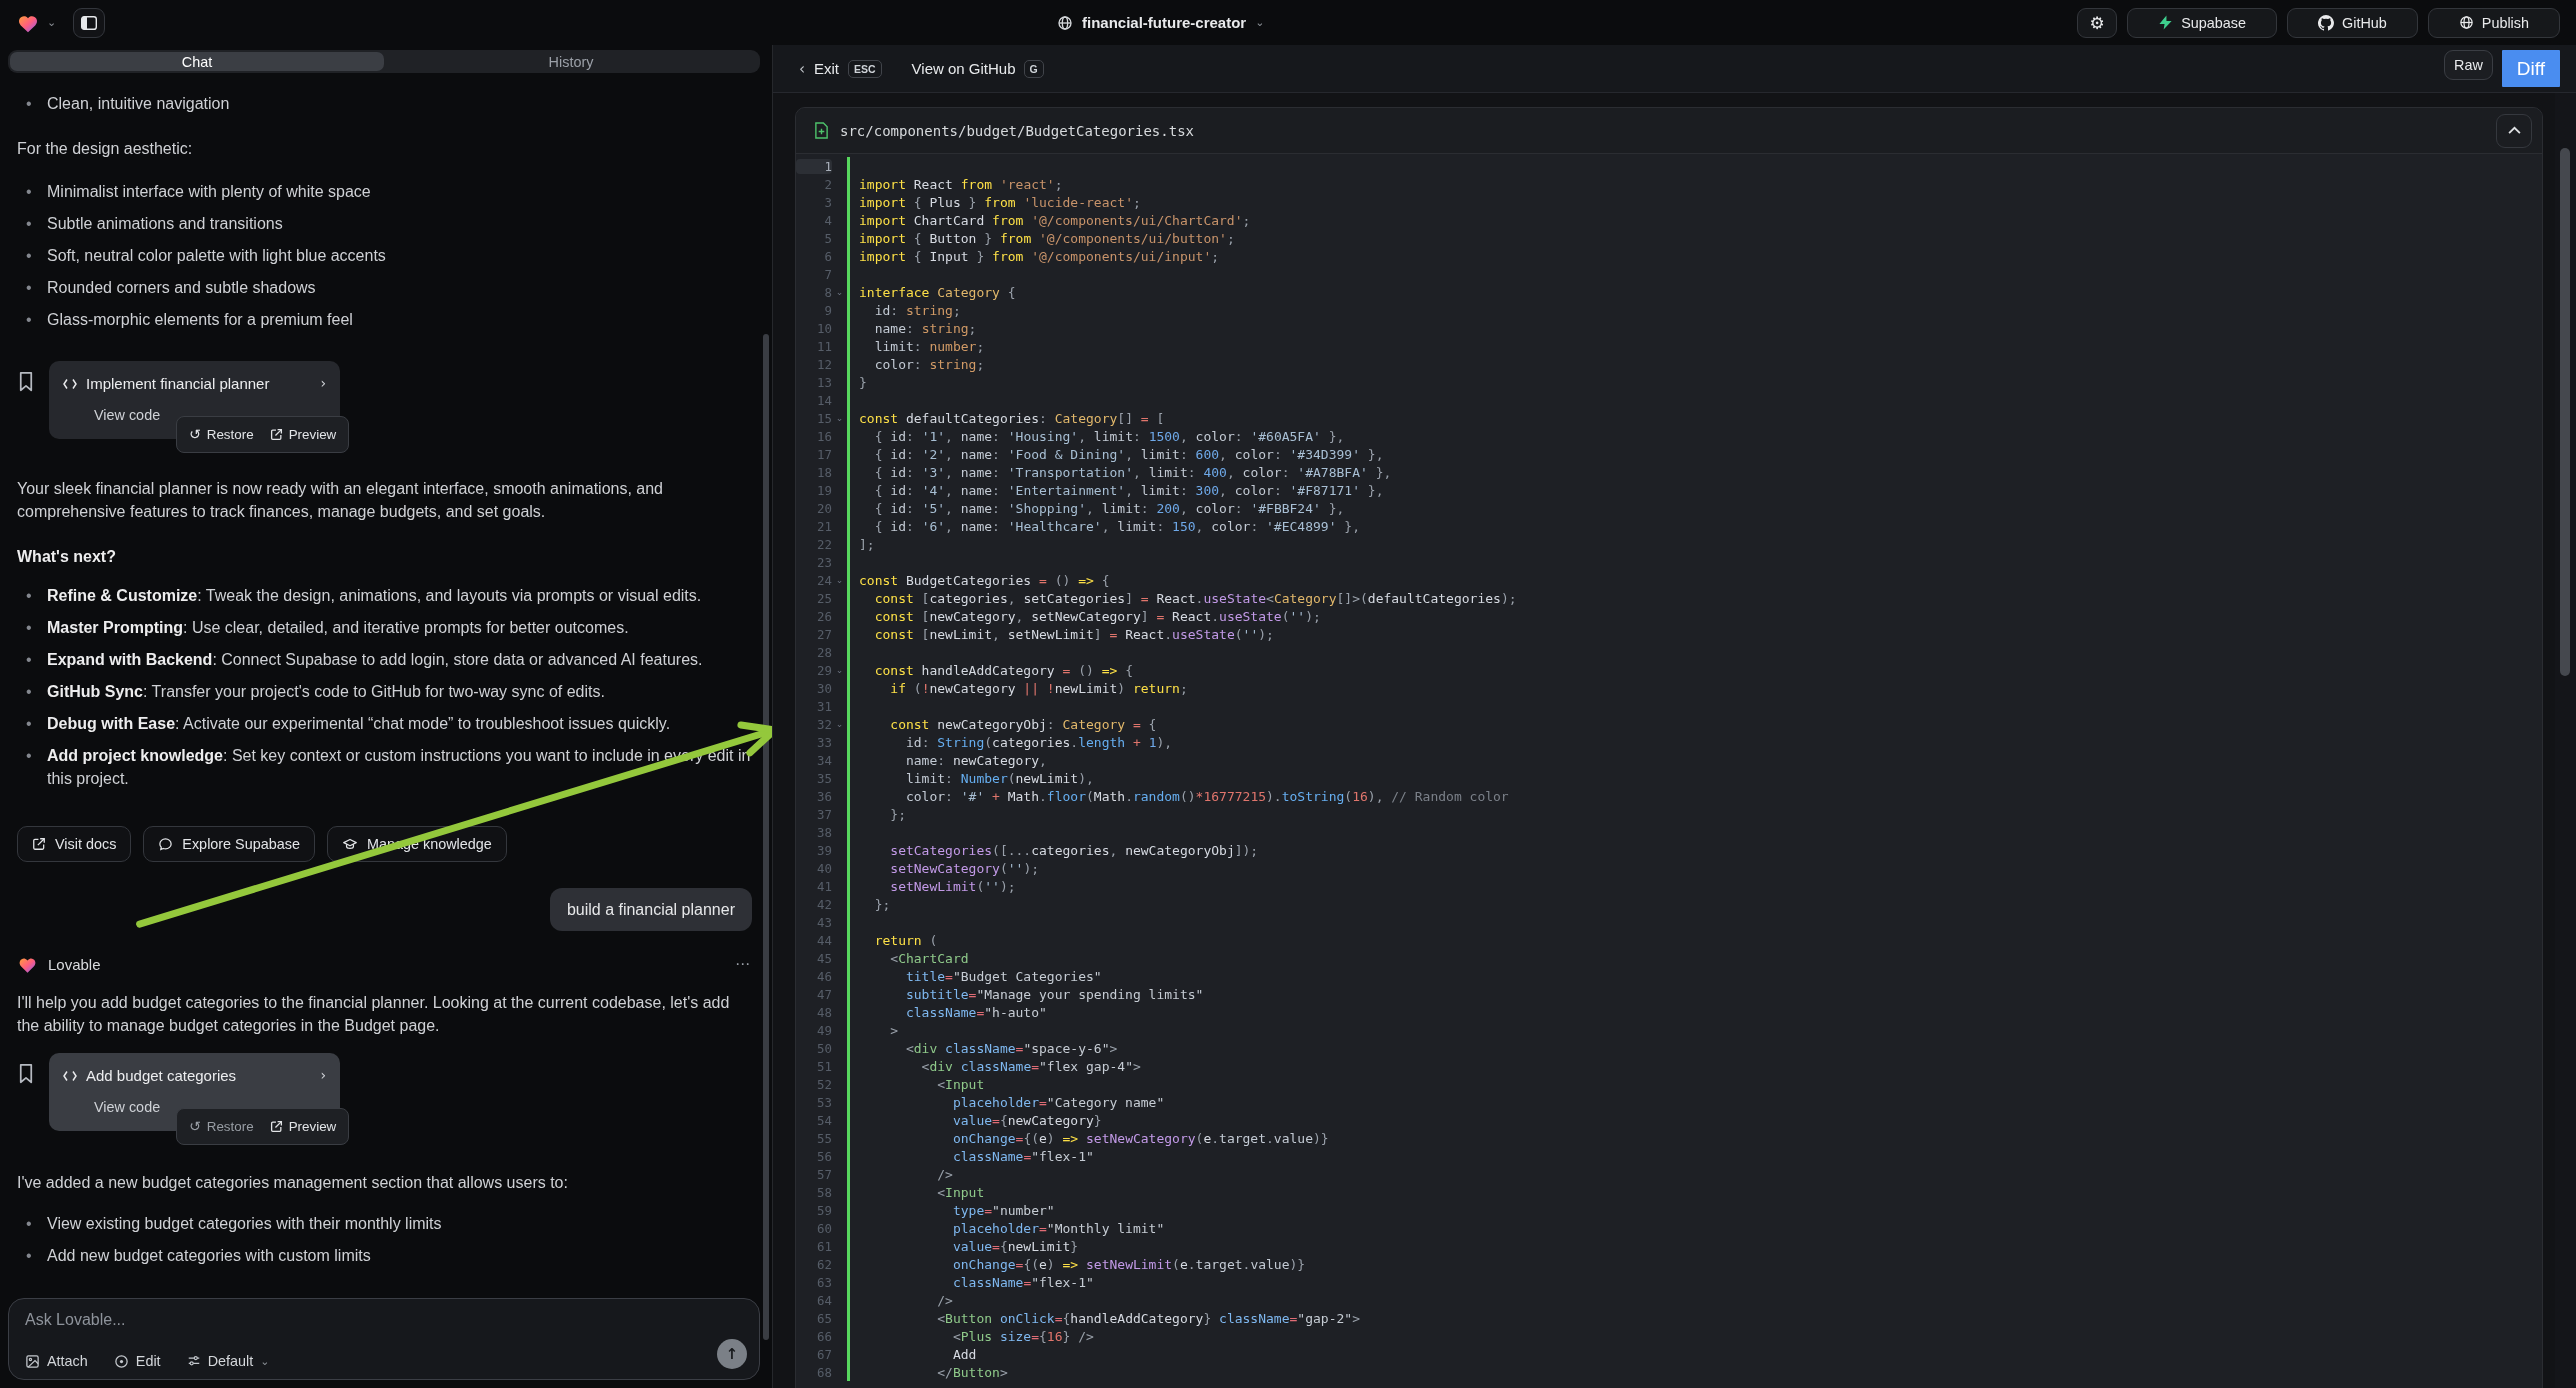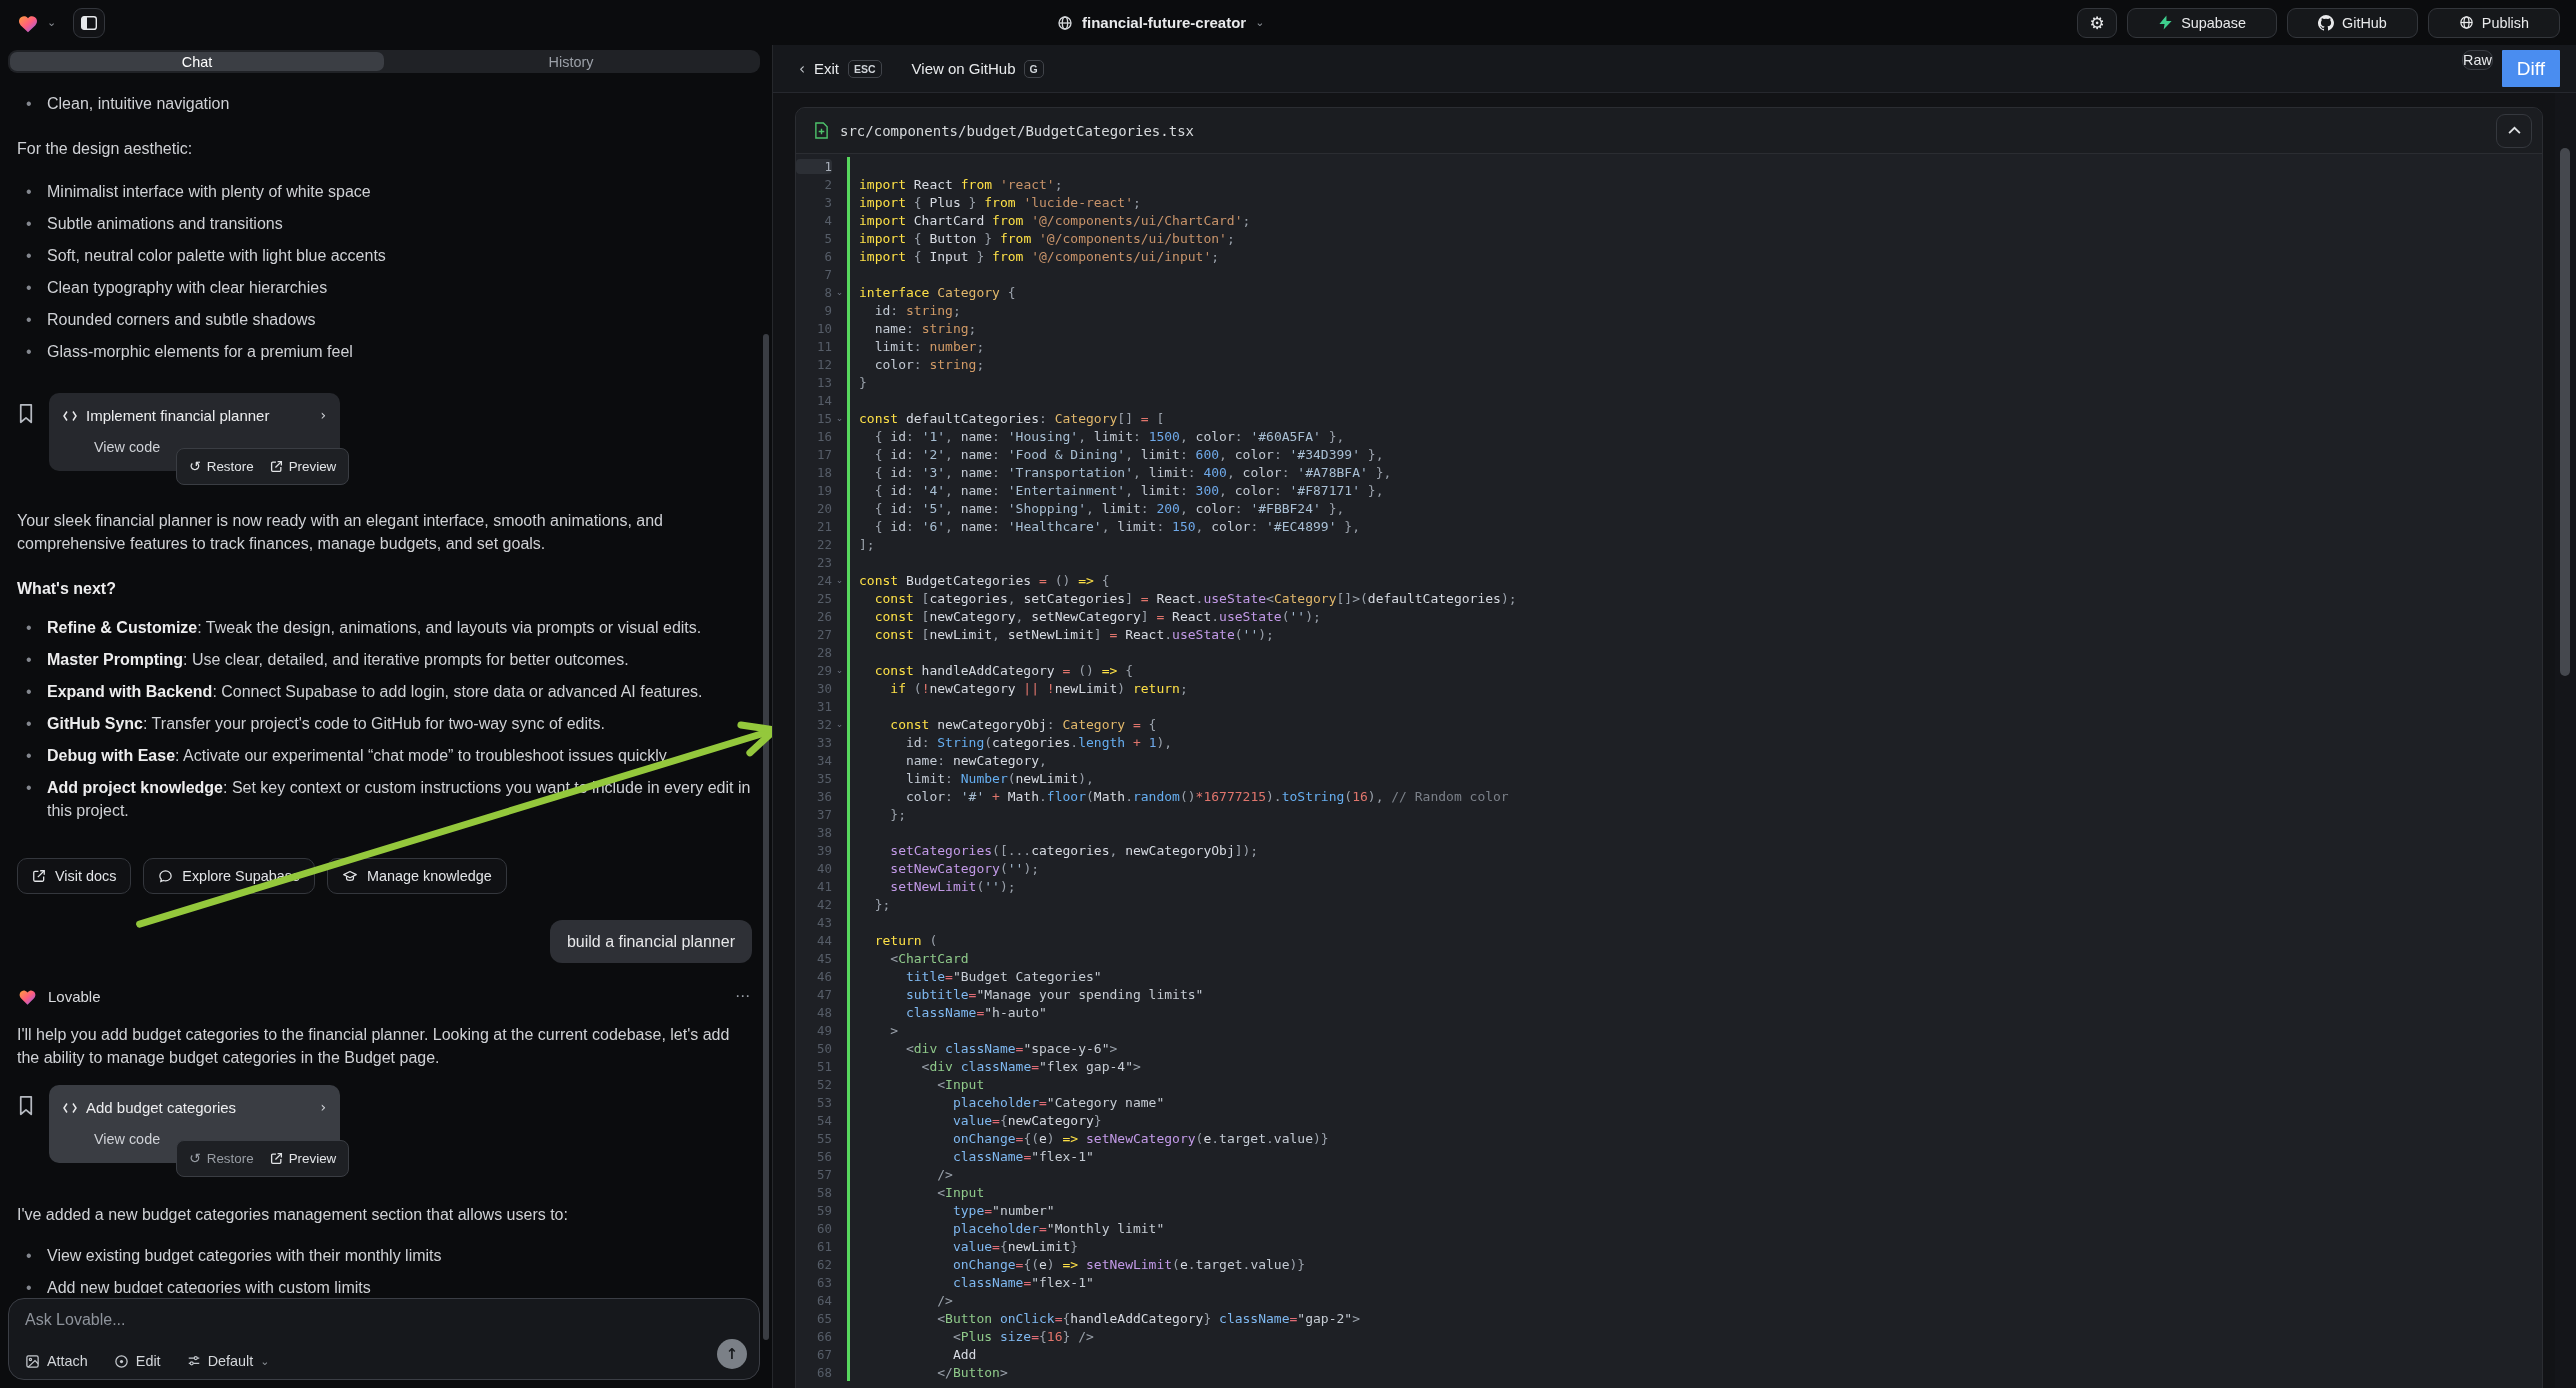--- a/index.html
+++ b/index.html
@@ -66,21 +66,21 @@
 
   .arrow-overlay { position:absolute; inset:0; width:772px; height:1343px; pointer-events:none; z-index:40; }
 
   
   .codepanel { position:absolute; top:45px; left:772px; right:0; bottom:0; background:#121316; border-left:1px solid #26282c; }
   .codebar { position:absolute; top:0; left:0; right:0; height:48px; background:#16181c; border-bottom:1px solid #26282e; display:flex; align-items:center; padding:0 16px 0 26px; }
   .cb-item { display:flex; align-items:center; gap:8px; font-size:15px; color:#e8eaec; }
   .kbd { border:1px solid #41444a; border-radius:5px; font-size:10.5px; color:#cfd3d8; padding:2px 5px; font-weight:bold; }
   .back-chev { font-family:"DejaVu Sans",sans-serif; color:#c3c7cc; font-size:15px; }
   .cb-right { margin-left:auto; display:flex; gap:9px; }
-  .raw-btn { height:20px; padding:0 0; border:1px solid #3a3d43; border-radius:9px; background:#1c1e22; color:#e8eaec; font-size:14.4px; display:flex; align-items:center; }
+  .raw-btn { height:30px; padding:0 9px; border:1px solid #3a3d43; border-radius:9px; background:#1c1e22; color:#e8eaec; font-size:14.4px; display:flex; align-items:center; }
   .diff-btn { height:37px; padding:0 15px; border-radius:1px; background:#4a8df0; color:#ffffff; font-size:19px; display:flex; align-items:center; }
 
   .codearea { position:absolute; top:48px; left:0; right:0; bottom:0; padding:14px 33px 0 22px; }
   .filecard { position:absolute; top:14px; left:22px; right:33px; bottom:-10px; background:#1e2025; border:1px solid #2b2d32; border-radius:10px; overflow:hidden; }
   .filehead { height:46px; background:#1b1d21; border-bottom:1px solid #2b2d32; display:flex; align-items:center; padding:0 10px 0 18px; }
   .filepath { font-family:"DejaVu Sans Mono",monospace; font-size:14px; color:#d7dadd; margin-left:11px; }
   .collapse-btn { margin-left:auto; width:36px; height:34px; border:1px solid #35383e; border-radius:9px; display:flex; align-items:center; justify-content:center; }
   .codelines { padding-top:3px; font-family:"DejaVu Sans Mono",monospace; font-size:13px; }
   .cline { height:18px; display:flex; align-items:center; }
   .gno { width:36px; text-align:right; color:#565d68; font-size:12.4px; flex:0 0 auto; }
@@ -172,21 +172,20 @@
 
     <div class="chat-scroll">
       <ul class="blist first">
         <li>Clean, intuitive navigation</li>
       </ul>
       <p>For the design aesthetic:</p>
       <ul class="blist" id="aesthetic-list">
           <li>Minimalist interface with plenty of white space</li>
           <li>Subtle animations and transitions</li>
           <li>Soft, neutral color palette with light blue accents</li>
-          <li>Clean typography with clear hierarchies</li>
           <li>Rounded corners and subtle shadows</li>
           <li>Glass-morphic elements for a premium feel</li>
         </ul>
 
       <div class="card-row">
         <svg class="ic bm-icon" width="18" height="21" viewBox="0 0 20 24">
             <path d="M4 2h12v20l-6-5-6 5z" fill="none" stroke="#b6bac1" stroke-width="2" stroke-linejoin="round"></path>
           </svg>
         <div class="vcard">
           <div class="vcard-top">

